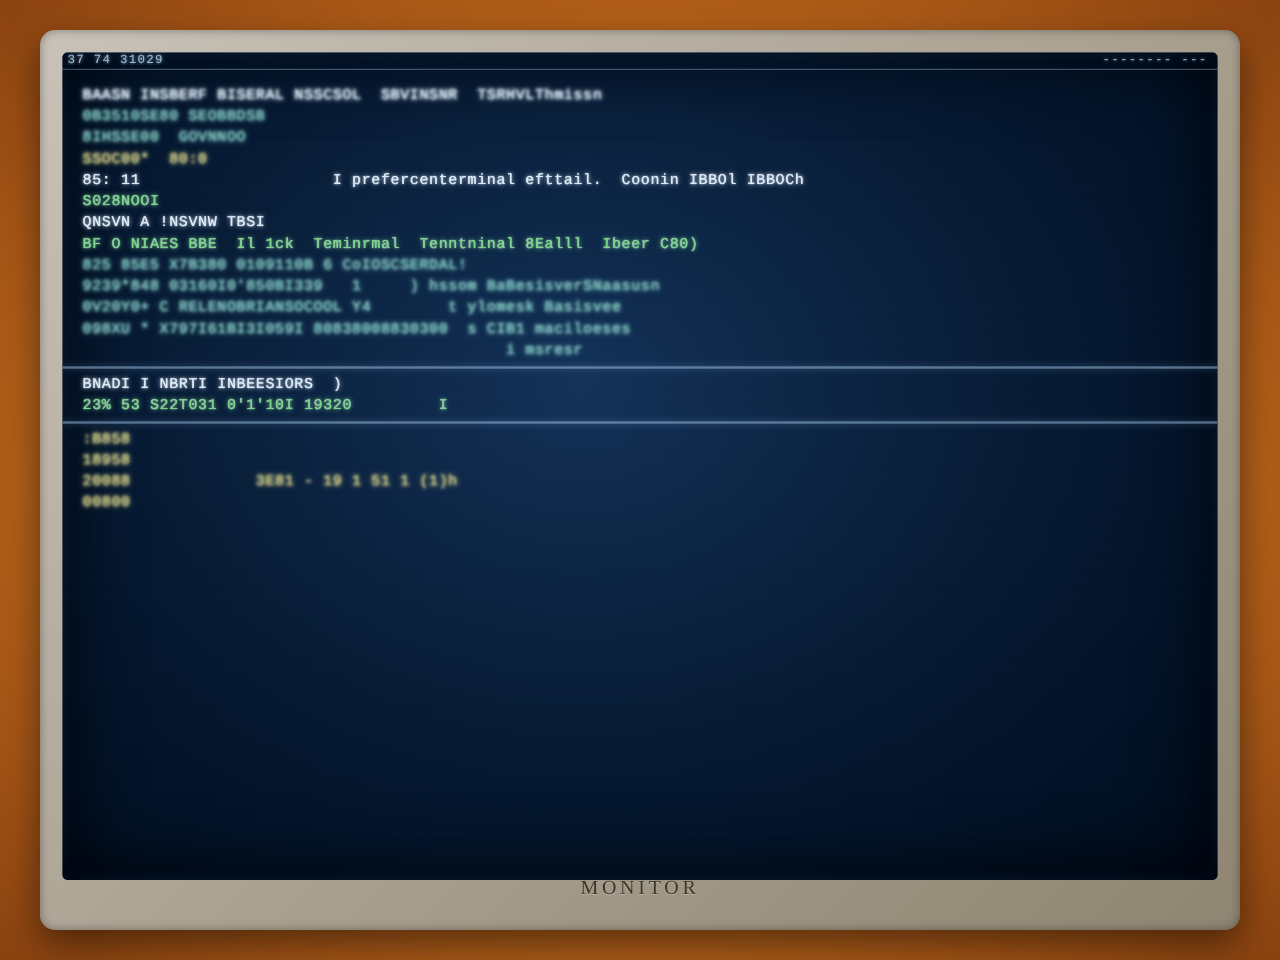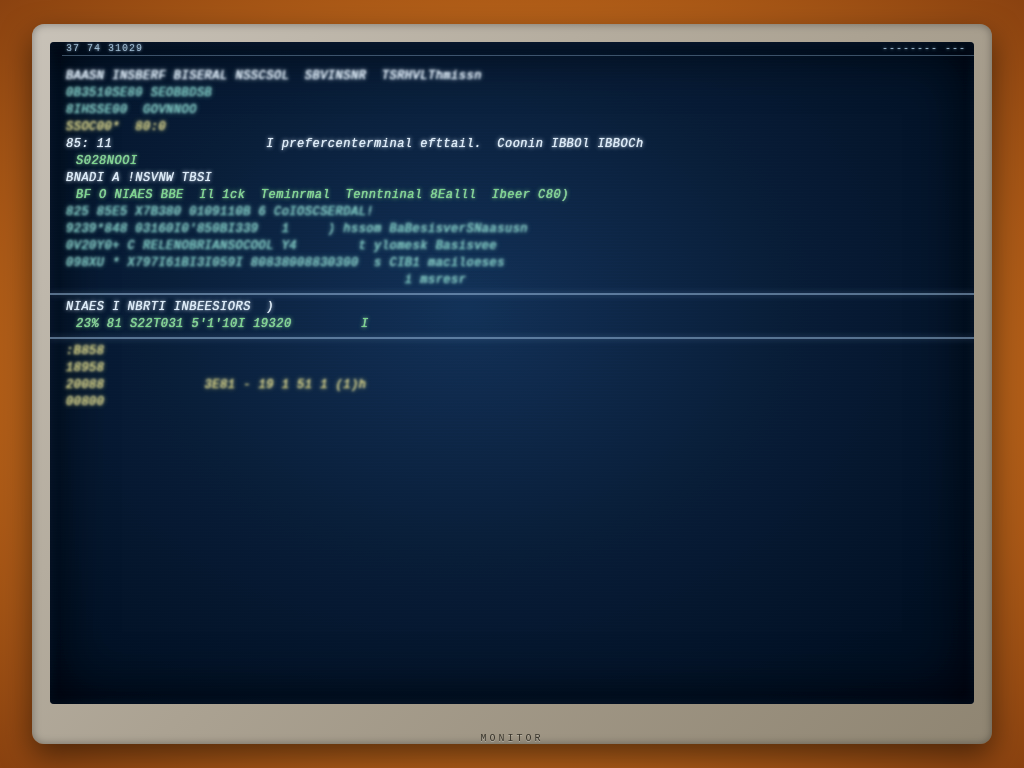--- a/index.html
+++ b/index.html
@@ -10,22 +10,22 @@
   .bezel{
     width:960px;height:720px;
     background:linear-gradient(135deg,#c8c2b8 0%,#aba292 50%,#8f8572 100%);
     border-radius:12px;
     padding:18px 18px 40px 18px;
     box-shadow:inset 0 0 8px rgba(0,0,0,.35),0 12px 30px rgba(0,0,0,.5);
     box-sizing:border-box;
     position:relative;
   }
   .brand{
-    position:absolute;bottom:0;left:50%;transform:translateX(-50%);
-    font-family:Liberation Mono, monospace;font-size:10px;letter-spacing:3px;color:#3a362c;
+    position:absolute;bottom:24px;left:50%;transform:translateX(-50%);
+    font-family:Liberation Serif, serif;font-size:16px;letter-spacing:3px;color:#3a362c;
     text-shadow:0 1px 0 rgba(255,255,255,.3);
   }
   .screen{
     width:100%;height:100%;
     background:radial-gradient(ellipse at 45% 40%,#1a3556 0%,#0f2138 45%,#05101e 100%);
     border-radius:4px;
     box-shadow:inset 0 0 60px rgba(0,0,0,.7),inset 0 0 12px rgba(120,160,255,.15);
     padding:12px 16px;box-sizing:border-box;
     overflow:hidden;position:relative;
     filter:contrast(1.05) saturate(1.1);
@@ -34,35 +34,35 @@
     content:"";position:absolute;inset:0;
     background:repeating-linear-gradient(to bottom,rgba(255,255,255,.02) 0 1px,transparent 1px 3px);
     pointer-events:none;mix-blend-mode:overlay;
   }
   .line{
     white-space:pre;font-size:12px;line-height:17px;letter-spacing:.5px;
     text-shadow:0 0 4px currentColor,0 0 1px #fff;
     filter:blur(.5px);
   }
   .c-white{color:#d8e6f2;}
-  .c-green{color:#7ecf8e;margin-left:10px;}
+  .c-green{color:#7ecf8e;}
   .c-teal {color:#6fb5b0;}
   .c-yel  {color:#c6c27a;}
   .c-dim  {color:#5a7a8a;}
   .block{margin-bottom:2px;}
   .sep{border-top:1px solid rgba(170,200,230,.5);margin:4px -16px;box-shadow:0 0 6px rgba(180,210,255,.3);}
   .sep.thick{border-top-width:2px;}
   .topbar{
-    position:absolute;top:0;left:12px;right:0;height:14px;
+    position:absolute;top:0;left:0;right:0;height:14px;
     border-bottom:1px solid rgba(170,200,230,.35);
     font-size:10px;color:#9fb8cc;padding:1px 8px 0 4px;
     display:flex;justify-content:space-between;letter-spacing:1px;
     text-shadow:0 0 3px currentColor;box-sizing:border-box;
   }
-  .content{margin-top:14px;font-style:italic;}
+  .content{margin-top:14px;}
   .blur-more{filter:blur(1.1px);}
 </style>
 </head>
 <body>
 
 <div class="bezel">
   <div class="brand">MONITOR</div>
 
   <div class="screen">
 
@@ -74,34 +74,34 @@
     <div class="content">
       <div id="block1" class="block">
           <div class="line c-white blur-more">BAASN INSBERF BISERAL NSSCSOL  SBVINSNR  TSRHVLThmissn</div>
           <div class="line c-teal  blur-more">0B3510SE80 SEOBBDSB</div>
           <div class="line c-teal  blur-more">8IHSSE00  GOVNNOO</div>
           <div class="line c-yel   blur-more">SSOC00*  80:0</div>
           <div class="line c-dim"></div>
           <div class="line c-white">85: 11                    I prefercenterminal efttail.  Coonin IBBOl IBBOCh</div>
           <div class="line c-green">S028NOOI</div>
           <div class="line c-dim"></div>
-          <div class="line c-white">BNADI A !NSVNW TBSI</div>
+          <div class="line c-white">QNSVN A !NSVNW TBSI</div>
           <div class="line c-green">BF O NIAES BBE  Il 1ck  Teminrmal  Tenntninal 8Ealll  Ibeer C80)</div>
           <div class="line c-dim"></div>
           <div class="line c-dim"></div>
           <div class="line c-teal  blur-more">825 85E5 X7B380 0109110B 6 CoIOSCSERDAL!</div>
           <div class="line c-teal  blur-more">9239*848 03160I0'850BI339   1     ) hssom BaBesisverSNaasusn</div>
           <div class="line c-teal  blur-more">0V20Y0+ C RELENOBRIANSOCOOL Y4        t ylomesk Basisvee</div>
           <div class="line c-teal  blur-more">098XU * X797I61BI3I059I 80838008830300  s CIB1 maciloeses</div>
           <div class="line c-teal  blur-more">                                            i msresr</div>
         </div>
       <div class="sep thick"></div>
       <div id="block2" class="block">
-          <div class="line c-white">NIAES I NBRTI INBEESIORS  )</div>
-          <div class="line c-green">23% 81 S22T031 5'1'10I 19320         I</div>
+          <div class="line c-white">BNADI I NBRTI INBEESIORS  )</div>
+          <div class="line c-green">23% 53 S22T031 0'1'10I 19320         I</div>
         </div>
       <div class="sep thick"></div>
       <div id="block3" class="block">
           <div class="line c-yel blur-more">:B858</div>
           <div class="line c-yel blur-more">18958</div>
           <div class="line c-yel blur-more">20088             3E81 - 19 1 51 1 (1)h</div>
           <div class="line c-yel blur-more">00800</div>
         </div>
     </div>
 

